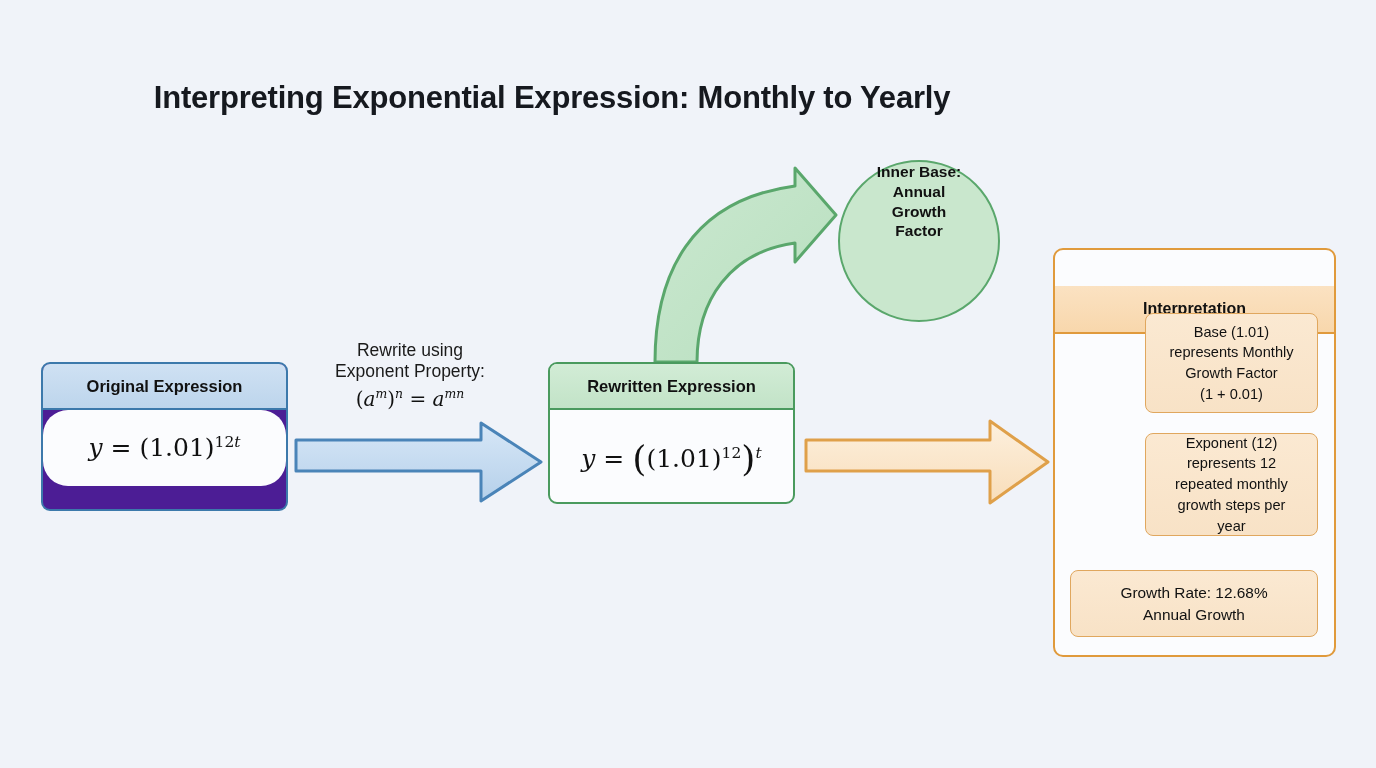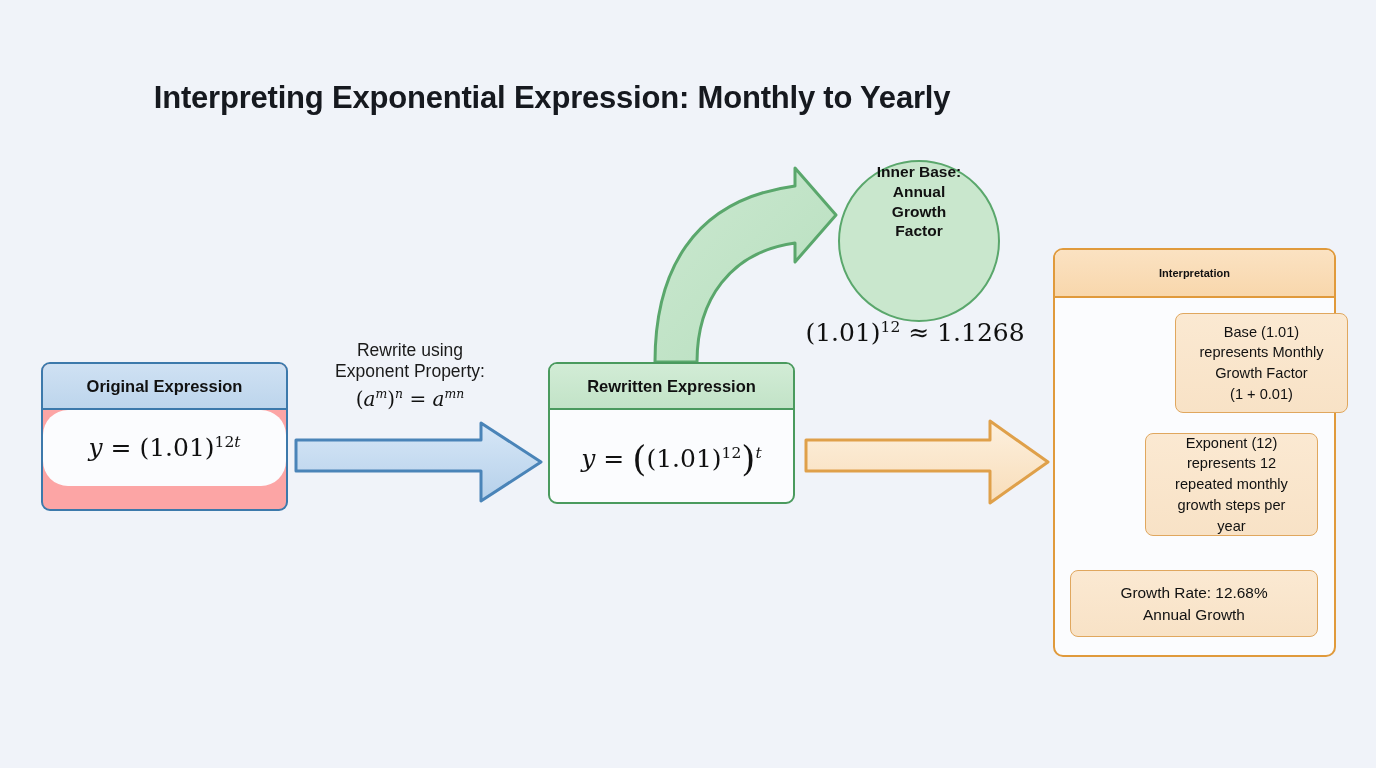--- a/index.html
+++ b/index.html
@@ -27,21 +27,21 @@
     font-size:16.5px;font-weight:bold;color:#111;
   }
   .card .bd{
     box-sizing:border-box;width:100%;
     display:flex;align-items:center;justify-content:center;
     background:#fbfcfe;
   }
 
   
   #origCard{left:41px;top:362px;width:247px;height:149px;
-    border:2.4px solid #3c79ab;background:#fca5a5;}
+    border:2.4px solid #3c79ab;background:#4c1d95;}
   #origCard .hd{height:46px;background:linear-gradient(#cfe1f3,#bdd5ec);border-bottom:2.2px solid #3c79ab;}
   #origCard .bd{height:76px;border-radius:25px;}
 
   
   #rewCard{left:548px;top:362px;width:247px;height:142px;
     border:2.4px solid #4a9a5e;background:#fbfcfe;}
   #rewCard .hd{height:46px;background:linear-gradient(#d2ecd6,#c2e3c7);border-bottom:2.2px solid #4a9a5e;}
   #rewCard .bd{height:98px;border-radius:32px;}
 
   
@@ -75,31 +75,31 @@
   
   #interp{
     position:absolute;left:1053px;top:248px;width:283px;height:409px;
     border:2.4px solid #e09a3c;border-radius:10px;background:#fbfcfe;
     box-sizing:border-box;overflow:hidden;
   }
   #interp .hd{
     height:46px;background:linear-gradient(#fbe2c2,#f8d7ac);
     border-bottom:2.2px solid #e09a3c;
     display:flex;align-items:center;justify-content:center;
-    font-size:11px;font-weight:bold;color:#111;
+    font-size:16px;font-weight:bold;color:#111;margin-top:36px;
   }
   .ibox{
     position:absolute;box-sizing:border-box;
     border:1.8px solid #e0a75e;border-radius:8px;
     background:linear-gradient(#fbe9d2,#f8e2c6);
     display:flex;align-items:center;justify-content:center;
     text-align:center;font-size:14.6px;color:#111;line-height:1.42;
     padding:4px 8px;
   }
-  #ibox0{left:1175px;top:313px;width:173px;height:100px;}
+  #ibox0{left:1145px;top:313px;width:173px;height:100px;}
   #ibox1{left:1145px;top:433px;width:173px;height:103px;}
   #ibox2{left:1070px;top:570px;width:248px;height:67px;font-size:15.4px;}
 
   svg.ov{position:absolute;left:0;top:0;width:1376px;height:768px;pointer-events:none;}
 </style>
 </head>
 <body>
 
 <div id="stage">
 
@@ -183,23 +183,20 @@
 
   <div id="circle">
     <div>
       <div>Inner Base:</div>
       <div>Annual</div>
       <div>Growth</div>
       <div>Factor</div>
     </div>
   </div>
 
-  <div id="circleFormula" class="math">
-    (1.01)<span class="sup">12</span> ≈ 1.1268
-  </div>
 
   <div id="interp">
     <div class="hd">Interpretation</div>
   </div>
 
   <div class="ibox" id="ibox0">
     <div>
       <div>Base (1.01)</div>
       <div>represents Monthly</div>
       <div>Growth Factor</div>

